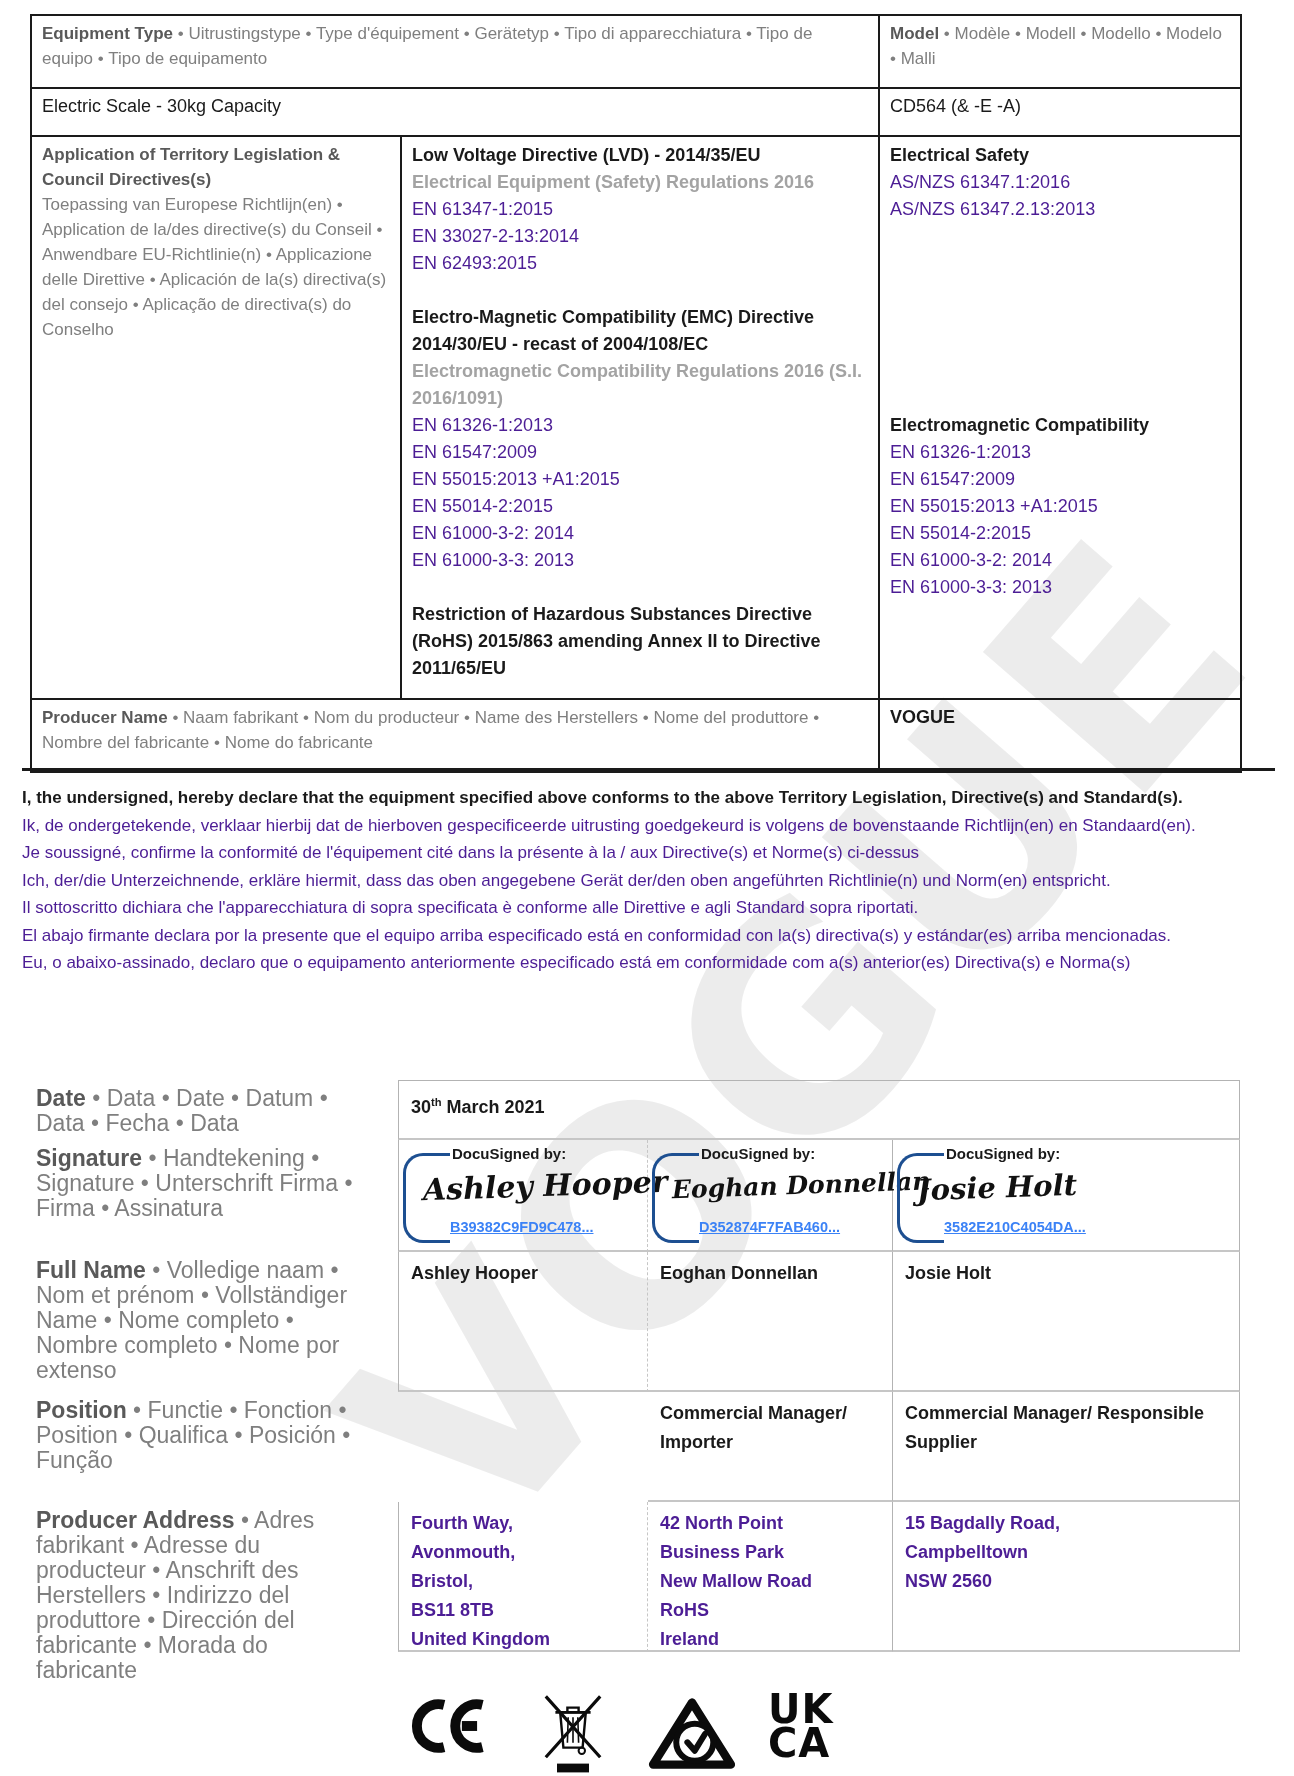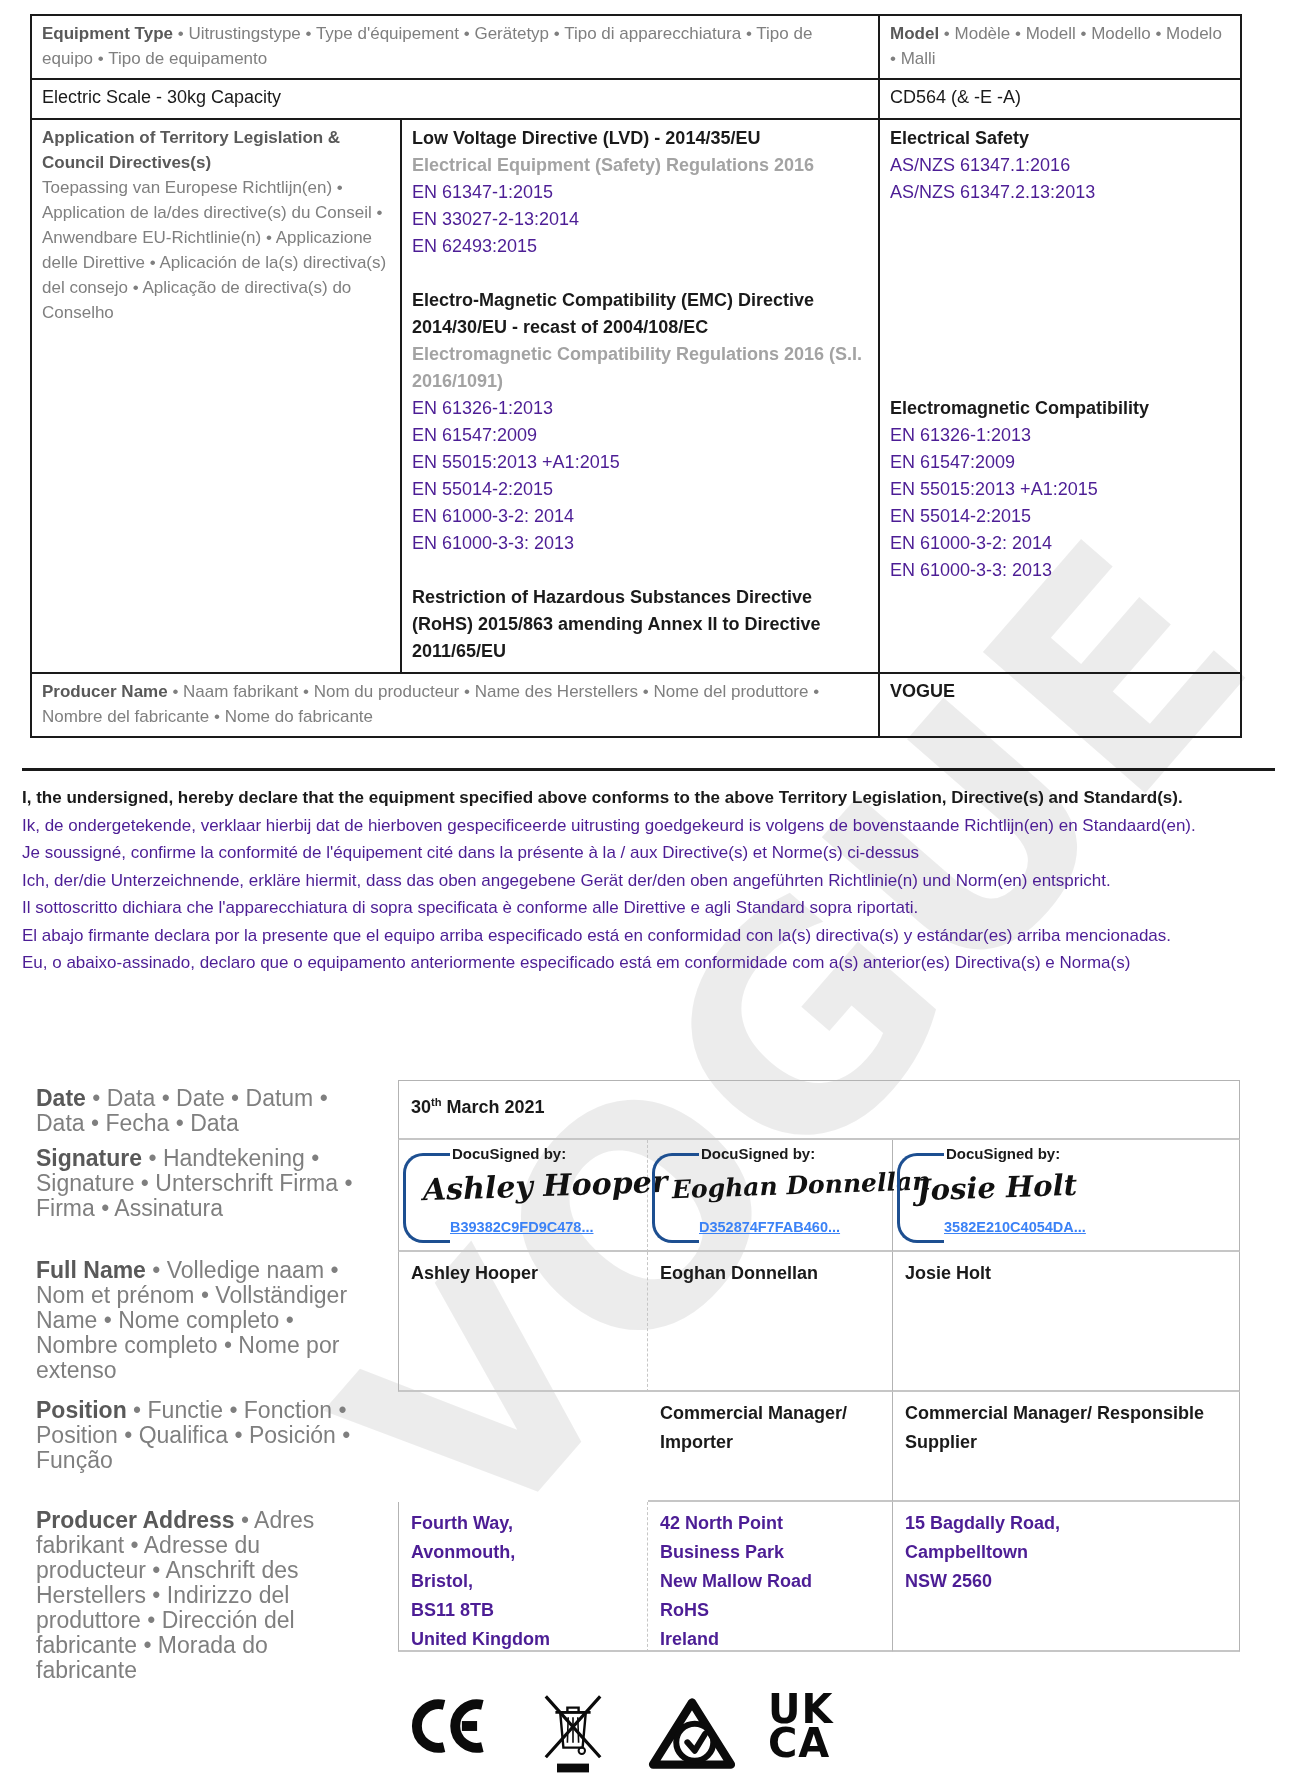--- a/index.html
+++ b/index.html
@@ -12,21 +12,21 @@
     position:absolute; left:210px; top:880px; width:1150px; z-index:0;
     font-family:"DejaVu Sans", sans-serif; font-weight:bold;
     font-size:295px; letter-spacing:6px; color:rgba(0,0,0,0.075);
     transform:rotate(-49deg); transform-origin:center center;
     text-align:center; pointer-events:none; user-select:none;
   }
   .layer { position:absolute; z-index:1; }
 
   
   table.toptable { border-collapse:collapse; table-layout:fixed; width:1210px; }
-  table.toptable td { border:2.5px solid #1a1a1a; vertical-align:top; padding:5px 10px 7px 10px;margin-left:31px; }
+  table.toptable td { border:2.5px solid #1a1a1a; vertical-align:top; padding:5px 10px 16px 10px;margin-left:31px; }
   .lblcell { font-size:17px; line-height:25px; color:#7f7f7f; }
   .lblcell .lead { font-weight:bold; color:#595959; }
   .valcell { font-size:18px; line-height:25px; color:#1a1a1a; }
   .line { font-size:18px; line-height:27px; color:#4c1d95; white-space:normal; }
   .ln-bold { font-weight:bold; color:#1a1a1a; }
   .ln-graybold { font-weight:bold; color:#a3a3a3; }
   .ln-blank { }
 
   
   .rule { position:absolute; left:22px; top:768px; width:1253px; height:3px; background:#1a1a1a; }

